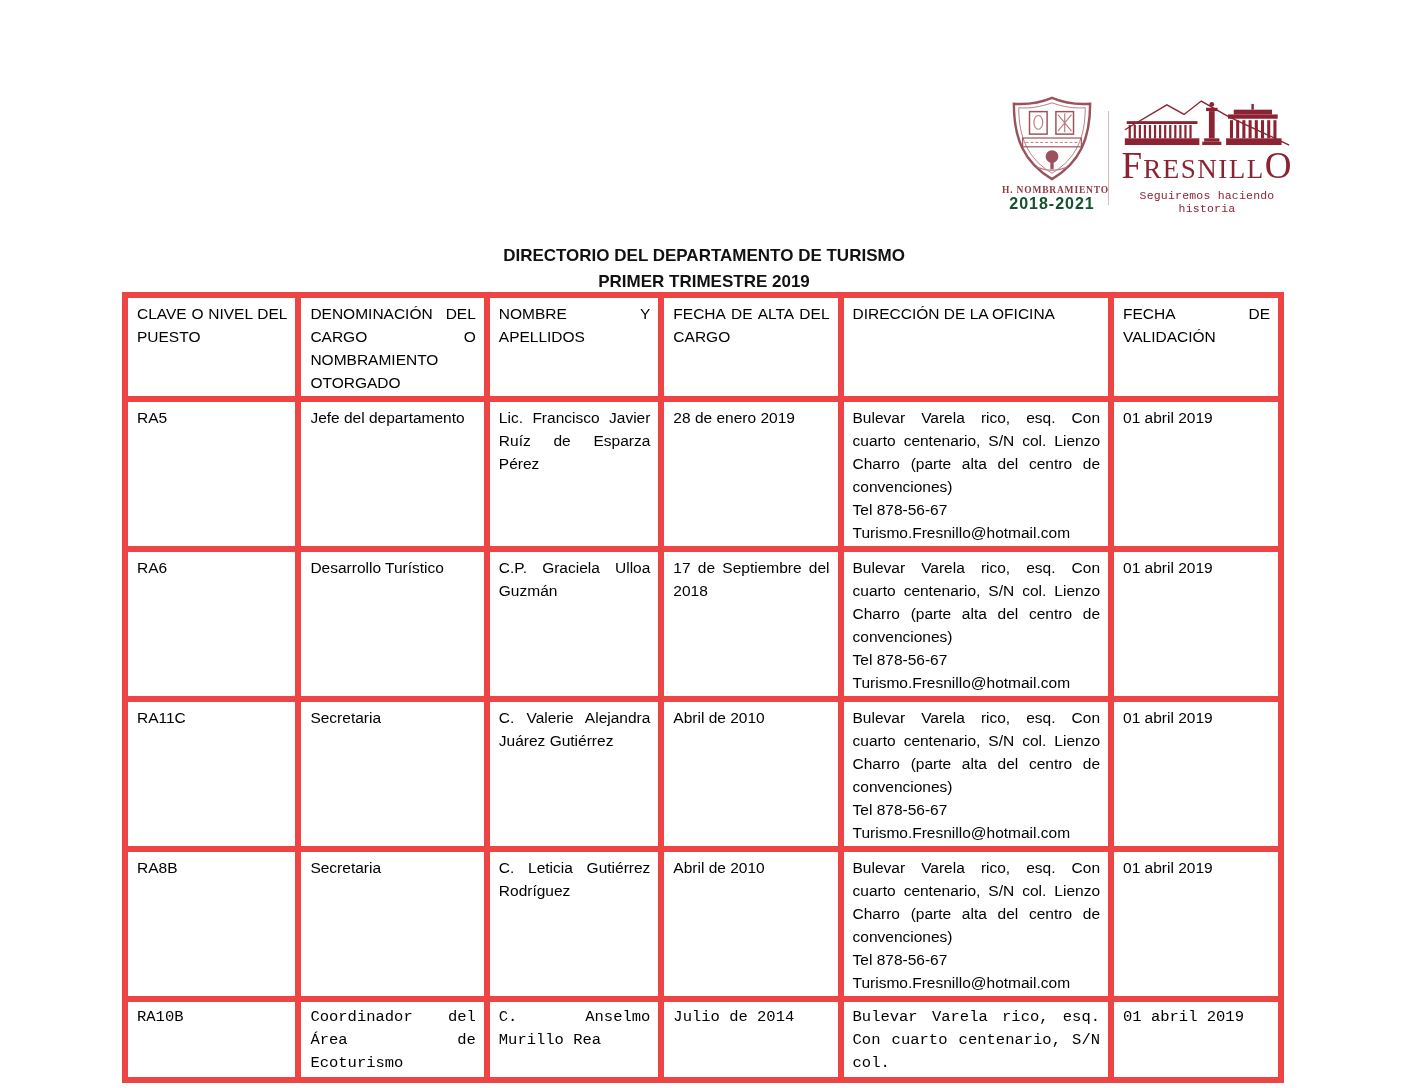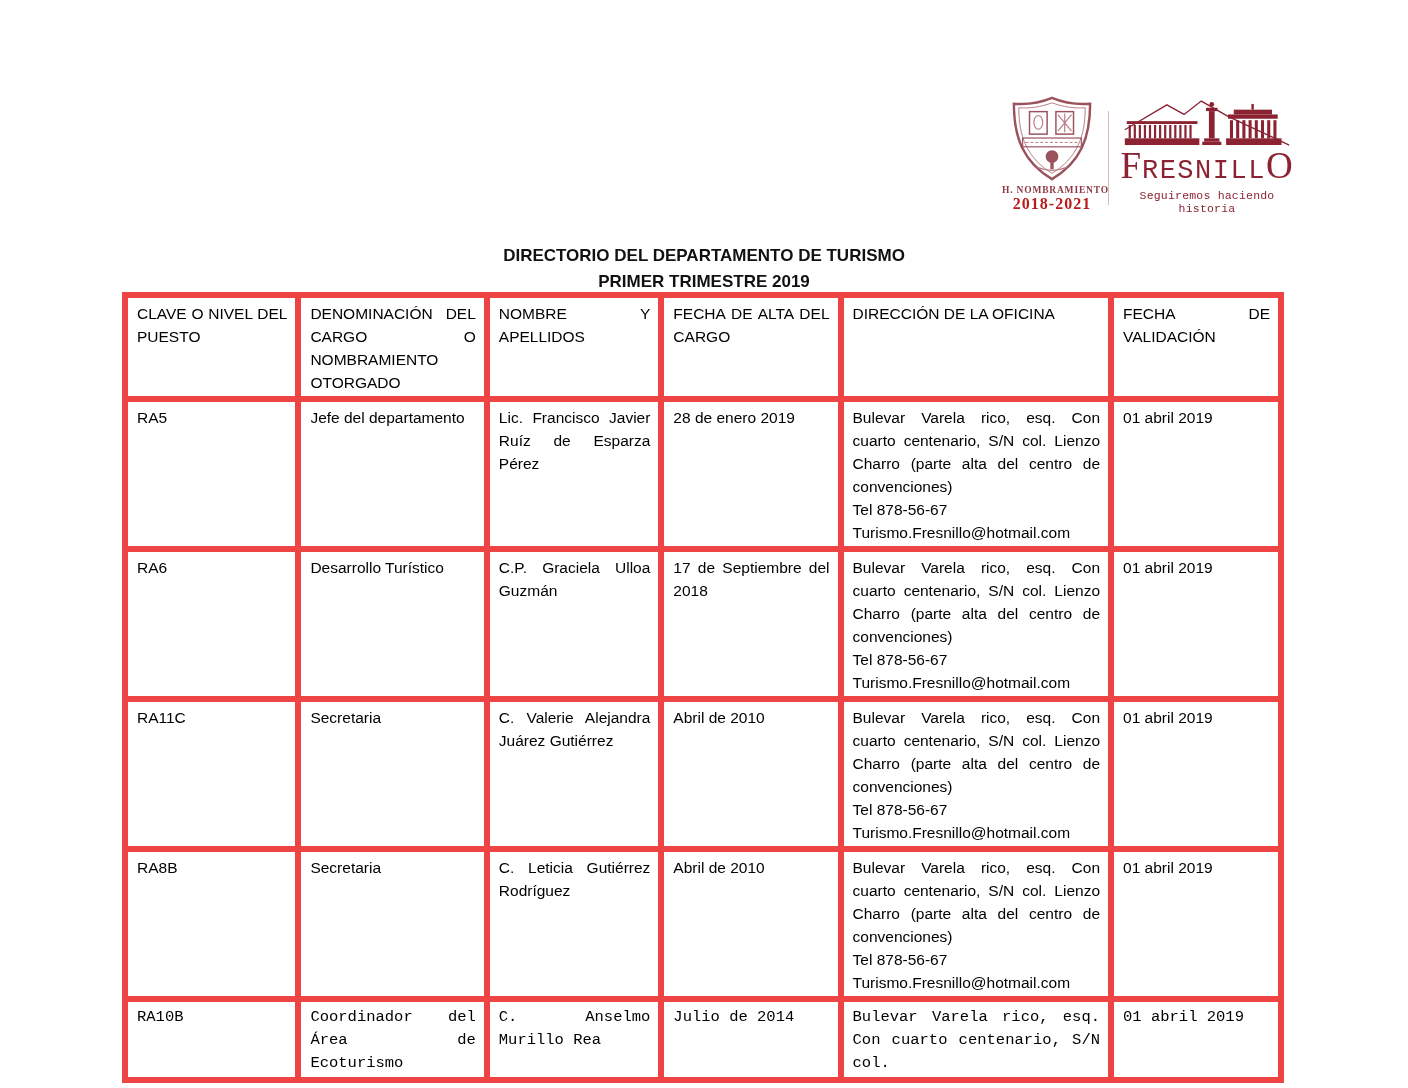--- a/index.html
+++ b/index.html
@@ -14,29 +14,29 @@
 
   
   .logo-block { position:absolute; top:95px; left:1002px; display:flex; align-items:flex-start; }
   .crest { width:100px; text-align:center; }
   .crest svg { display:block; margin:0 auto; }
   .crest-caption1 {
     font-family:"Liberation Serif", serif; font-weight:bold;
     font-size:9.5px; letter-spacing:0.8px; color:#8d3a44; margin-top:2px; white-space:nowrap;
   }
   .crest-caption2 {
-    font-family:Liberation Serif, serif; font-weight:bold;
-    font-size:16px; letter-spacing:1px; color:#b91c1c;
+    font-family:Liberation Sans, sans-serif; font-weight:bold;
+    font-size:16px; letter-spacing:1px; color:#14532d;
   }
   .logo-divider { width:1px; height:94px; background:#d8b9bc; margin:16px 9px 0 6px; }
   .brand { width:178px; text-align:center; color:#8b2332; }
   .brand svg { display:block; margin:0 auto; }
   .brand-name { line-height:30px; margin-top:-2px; white-space:nowrap; }
   .brand-name .big  { font-family:"Liberation Serif", serif; font-size:37px; letter-spacing:1px; }
-  .brand-name .mid  { font-family:Liberation Mono, monospace; font-size:27px; letter-spacing:1.5px; }
+  .brand-name .mid  { font-family:Liberation Serif, serif; font-size:27px; letter-spacing:1.5px; }
   .brand-tagline { font-size:11.5px; letter-spacing:0.2px; margin-top:1px; color:#8b2332;font-family:Liberation Mono, monospace; }
 
   
   .doc-title {
     position:absolute; top:223px; left:0; width:100%;
     text-align:center; font-weight:bold; font-size:17px; line-height:26px; color:#111;margin-top:20px;
   }
 
   
   table.dir-table {

